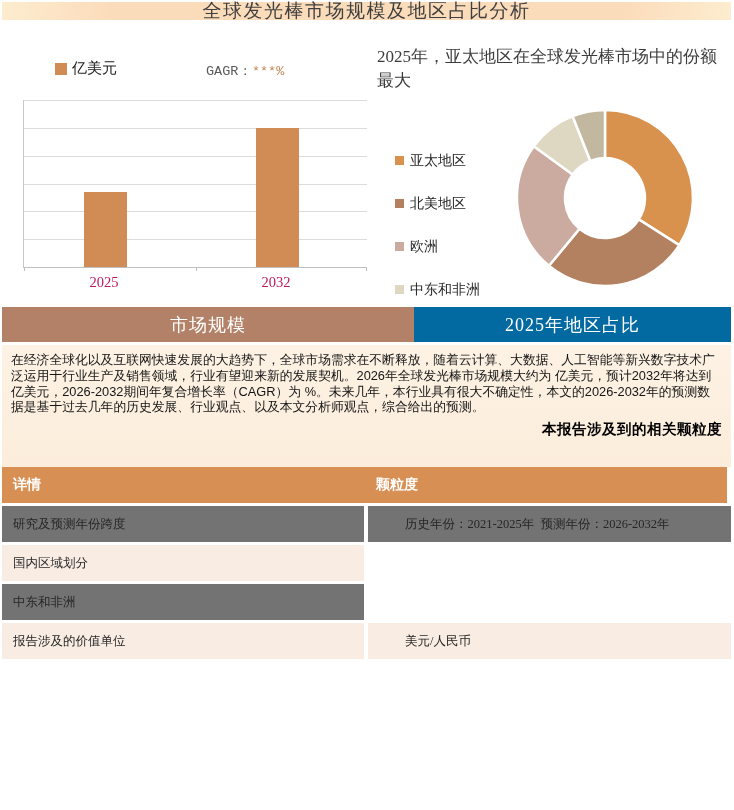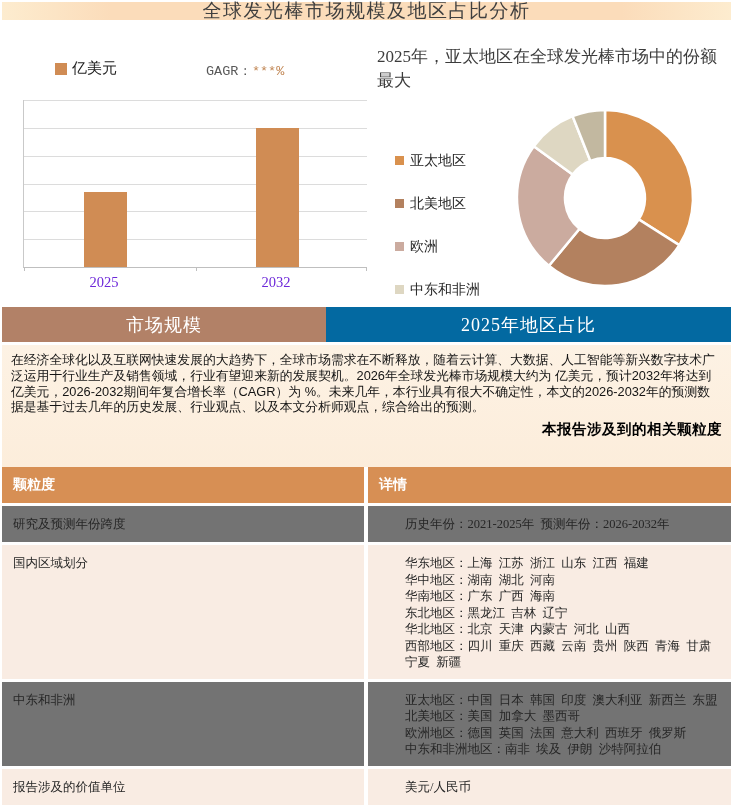--- a/index.html
+++ b/index.html
@@ -27,33 +27,33 @@
   .cagr{position:absolute;left:196px;top:25px;font-family:Liberation Mono, monospace;font-size:13.5px;color:#595959;}
   .cagr .cagr-val{color:#c08552;}
 
   .bar-plot{
     position:absolute;left:13px;top:63px;width:343px;height:167px;
     border-left:1px solid #c9c9c9;border-bottom:1px solid #bfbfbf;
   }
   .gridline{position:absolute;left:0;width:100%;height:1px;background:#dcdcdc;}
   .bar{position:absolute;bottom:0;}
   .tick{position:absolute;top:100%;width:1px;height:4px;background:#bfbfbf;}
-  .xlabel{position:absolute;top:237px;width:60px;text-align:center;font-size:14.5px;color:#6d28d9;}
+  .xlabel{position:absolute;top:237px;width:60px;text-align:center;font-size:14.5px;color:#be185d;}
 
   .pie-panel{position:absolute;left:368px;top:0;width:361px;height:268px;}
   .pie-title{position:absolute;left:7px;top:8px;width:348px;font-size:17px;line-height:24px;color:#3c3c3c;}
   .pie-legend{position:absolute;left:25px;top:96px;width:86px;display:flex;flex-direction:column;gap:24px;margin-top:18px;}
   .pie-legend .li{display:flex;font-size:14px;line-height:19px;color:#262626;}
   .pie-legend .swatch{width:9px;height:9px;flex:0 0 9px;margin:5px 6px 0 0;}
   .donut-svg{position:absolute;left:135px;top:61px;}
 
   
   .tabs{position:absolute;left:2px;top:307px;width:729px;height:35px;display:flex;}
   .tab{display:flex;align-items:center;justify-content:center;color:#ffffff;font-size:18px;letter-spacing:1px;cursor:pointer;}
-  .tab-left{width:324px;background:#b28167;}
+  .tab-left{width:412px;background:#b28167;}
   .tab-right{flex:1;background:#0369a1;}
 
   
   .description{
     position:absolute;left:2px;top:345px;width:729px;height:122px;
     background:linear-gradient(#fdf2e4,#fceddb);
     box-sizing:border-box;padding:7px 9px 0 9px;
     font-size:12.8px;line-height:15.8px;color:#141414;
   }
   .report-heading{text-align:right;font-weight:bold;font-size:14.5px;color:#000;margin-top:7px;letter-spacing:0.5px;}
@@ -140,42 +140,32 @@
   <div class="tab tab-right serif">2025年地区占比</div>
 </div>
 
 <div class="description">
   <div>在经济全球化以及互联网快速发展的大趋势下，全球市场需求在不断释放，随着云计算、大数据、人工智能等新兴数字技术广泛运用于行业生产及销售领域，行业有望迎来新的发展契机。2026年全球发光棒市场规模大约为 亿美元，预计2032年将达到 亿美元，2026-2032期间年复合增长率（CAGR）为 %。未来几年，本行业具有很大不确定性，本文的2026-2032年的预测数据是基于过去几年的历史发展、行业观点、以及本文分析师观点，综合给出的预测。</div>
   <div class="report-heading">本报告涉及到的相关颗粒度</div>
 </div>
 
 <div class="gran-table">
   <div class="thead">
+    <div class="hc hc2">详情</div>
     <div class="hc hc1">颗粒度</div>
-    <div class="hc hc2">详情</div>
   </div>
   <div id="table-body">
       <div class="trow dark">
         <div class="tc tc1">研究及预测年份跨度</div>
         <div class="tc tc2">历史年份：2021-2025年  预测年份：2026-2032年</div>
       </div>
       <div class="trow light">
         <div class="tc tc1">国内区域划分</div>
-        <div class="tc tc2">华东地区：上海  江苏  浙江  山东  江西  福建
-华中地区：湖南  湖北  河南
-华南地区：广东  广西  海南
-东北地区：黑龙江  吉林  辽宁
-华北地区：北京  天津  内蒙古  河北  山西
-西部地区：四川  重庆  西藏  云南  贵州  陕西  青海  甘肃  宁夏  新疆</div>
       </div>
       <div class="trow dark">
         <div class="tc tc1">中东和非洲</div>
-        <div class="tc tc2">亚太地区：中国  日本  韩国  印度  澳大利亚  新西兰  东盟
-北美地区：美国  加拿大  墨西哥
-欧洲地区：德国  英国  法国  意大利  西班牙  俄罗斯
-中东和非洲地区：南非  埃及  伊朗  沙特阿拉伯</div>
       </div>
       <div class="trow light">
         <div class="tc tc1">报告涉及的价值单位</div>
         <div class="tc tc2">美元/人民币</div>
       </div>
     </div>
 </div>
 
 </body></html>

